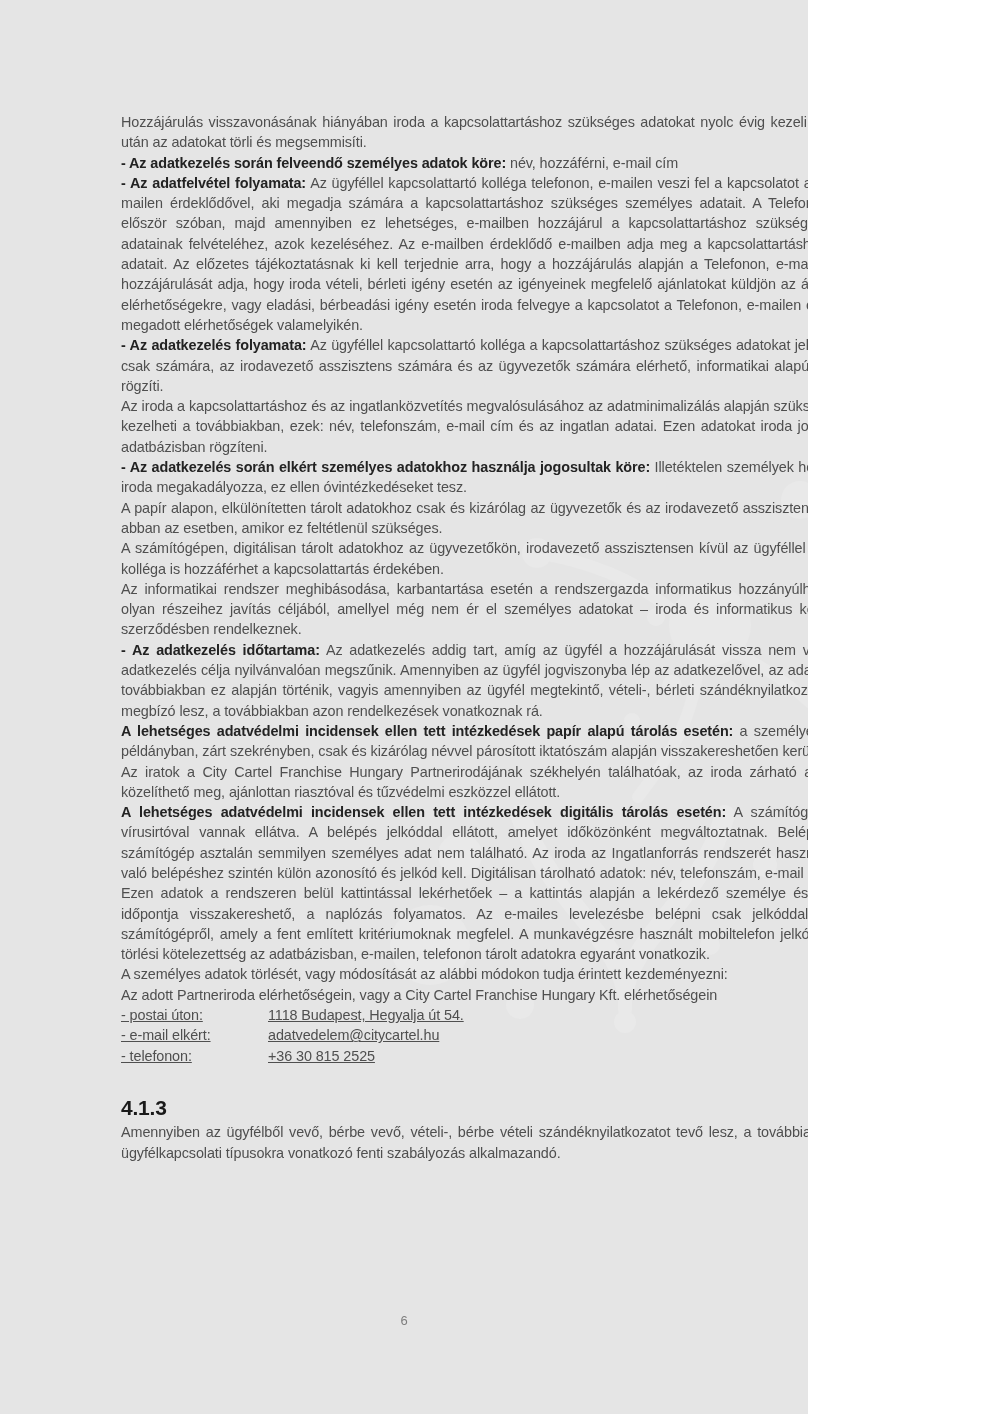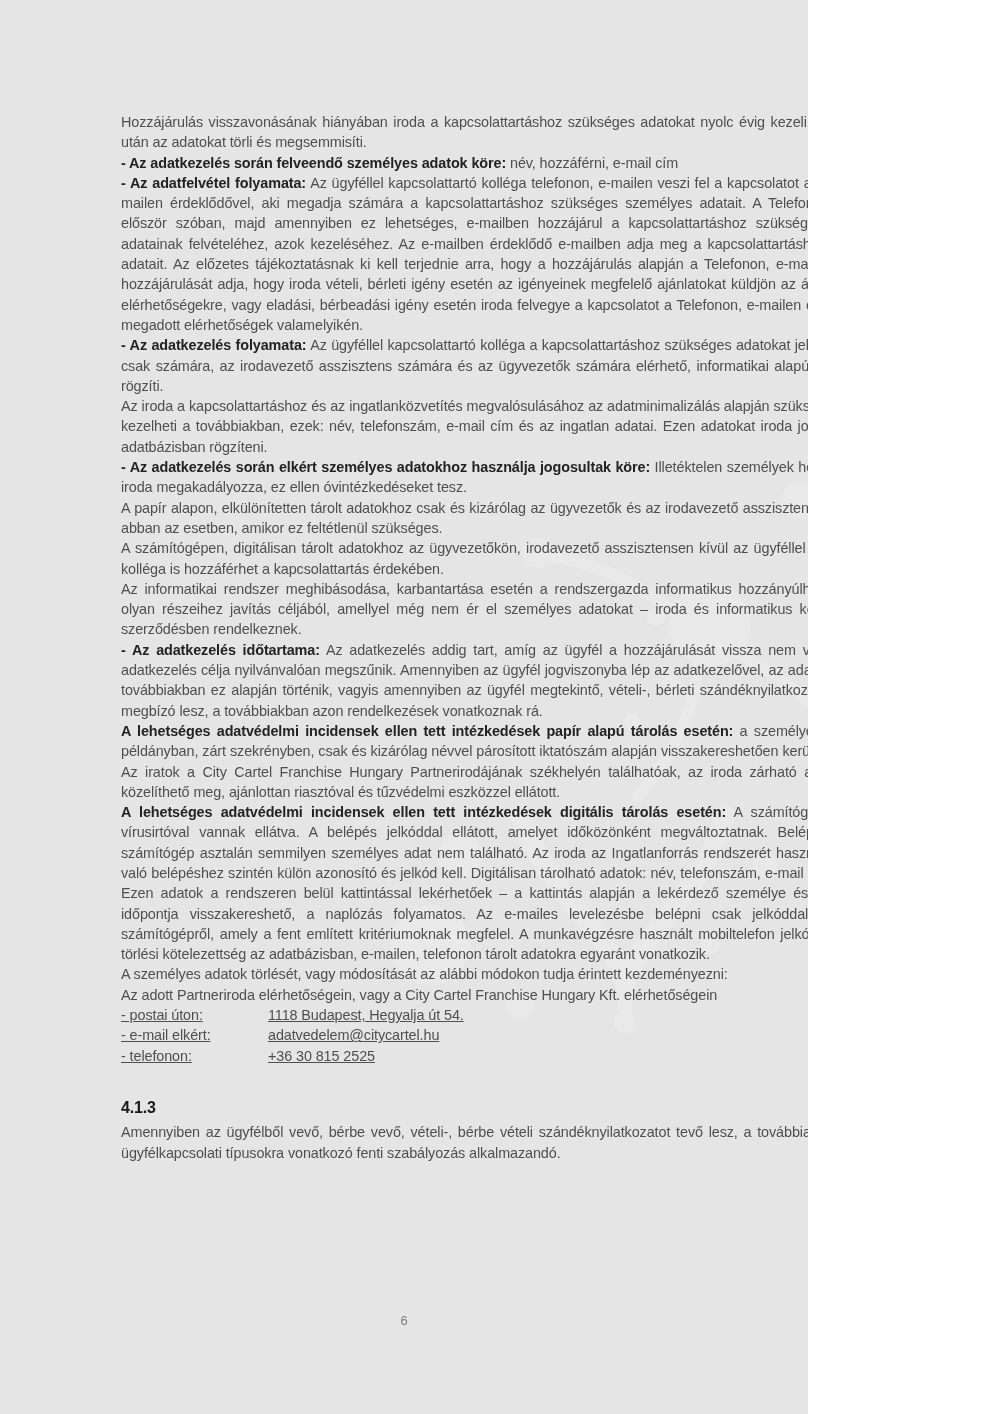--- a/index.html
+++ b/index.html
@@ -35,21 +35,21 @@
   }
   .content p { margin: 0; }
   .content strong { color: #232323; font-weight: bold; }
   .contact-row { display: flex; text-align: left; text-decoration: underline; }
   .contact-label { width: 147px; flex: none; }
   .section-heading {
     display: flex;
     margin-top: 32px;
     margin-bottom: 4px;
     font-weight: bold;
-    font-size: 16px;
+    font-size: 21px;
     letter-spacing: -0.2px;
     color: #1a1a1a;
     text-align: left;
   }
   .section-number { width: 57px; flex: none; }
   .page-number {
     position: absolute;
     left: 0;
     top: 1313px;
     width: 100%;

